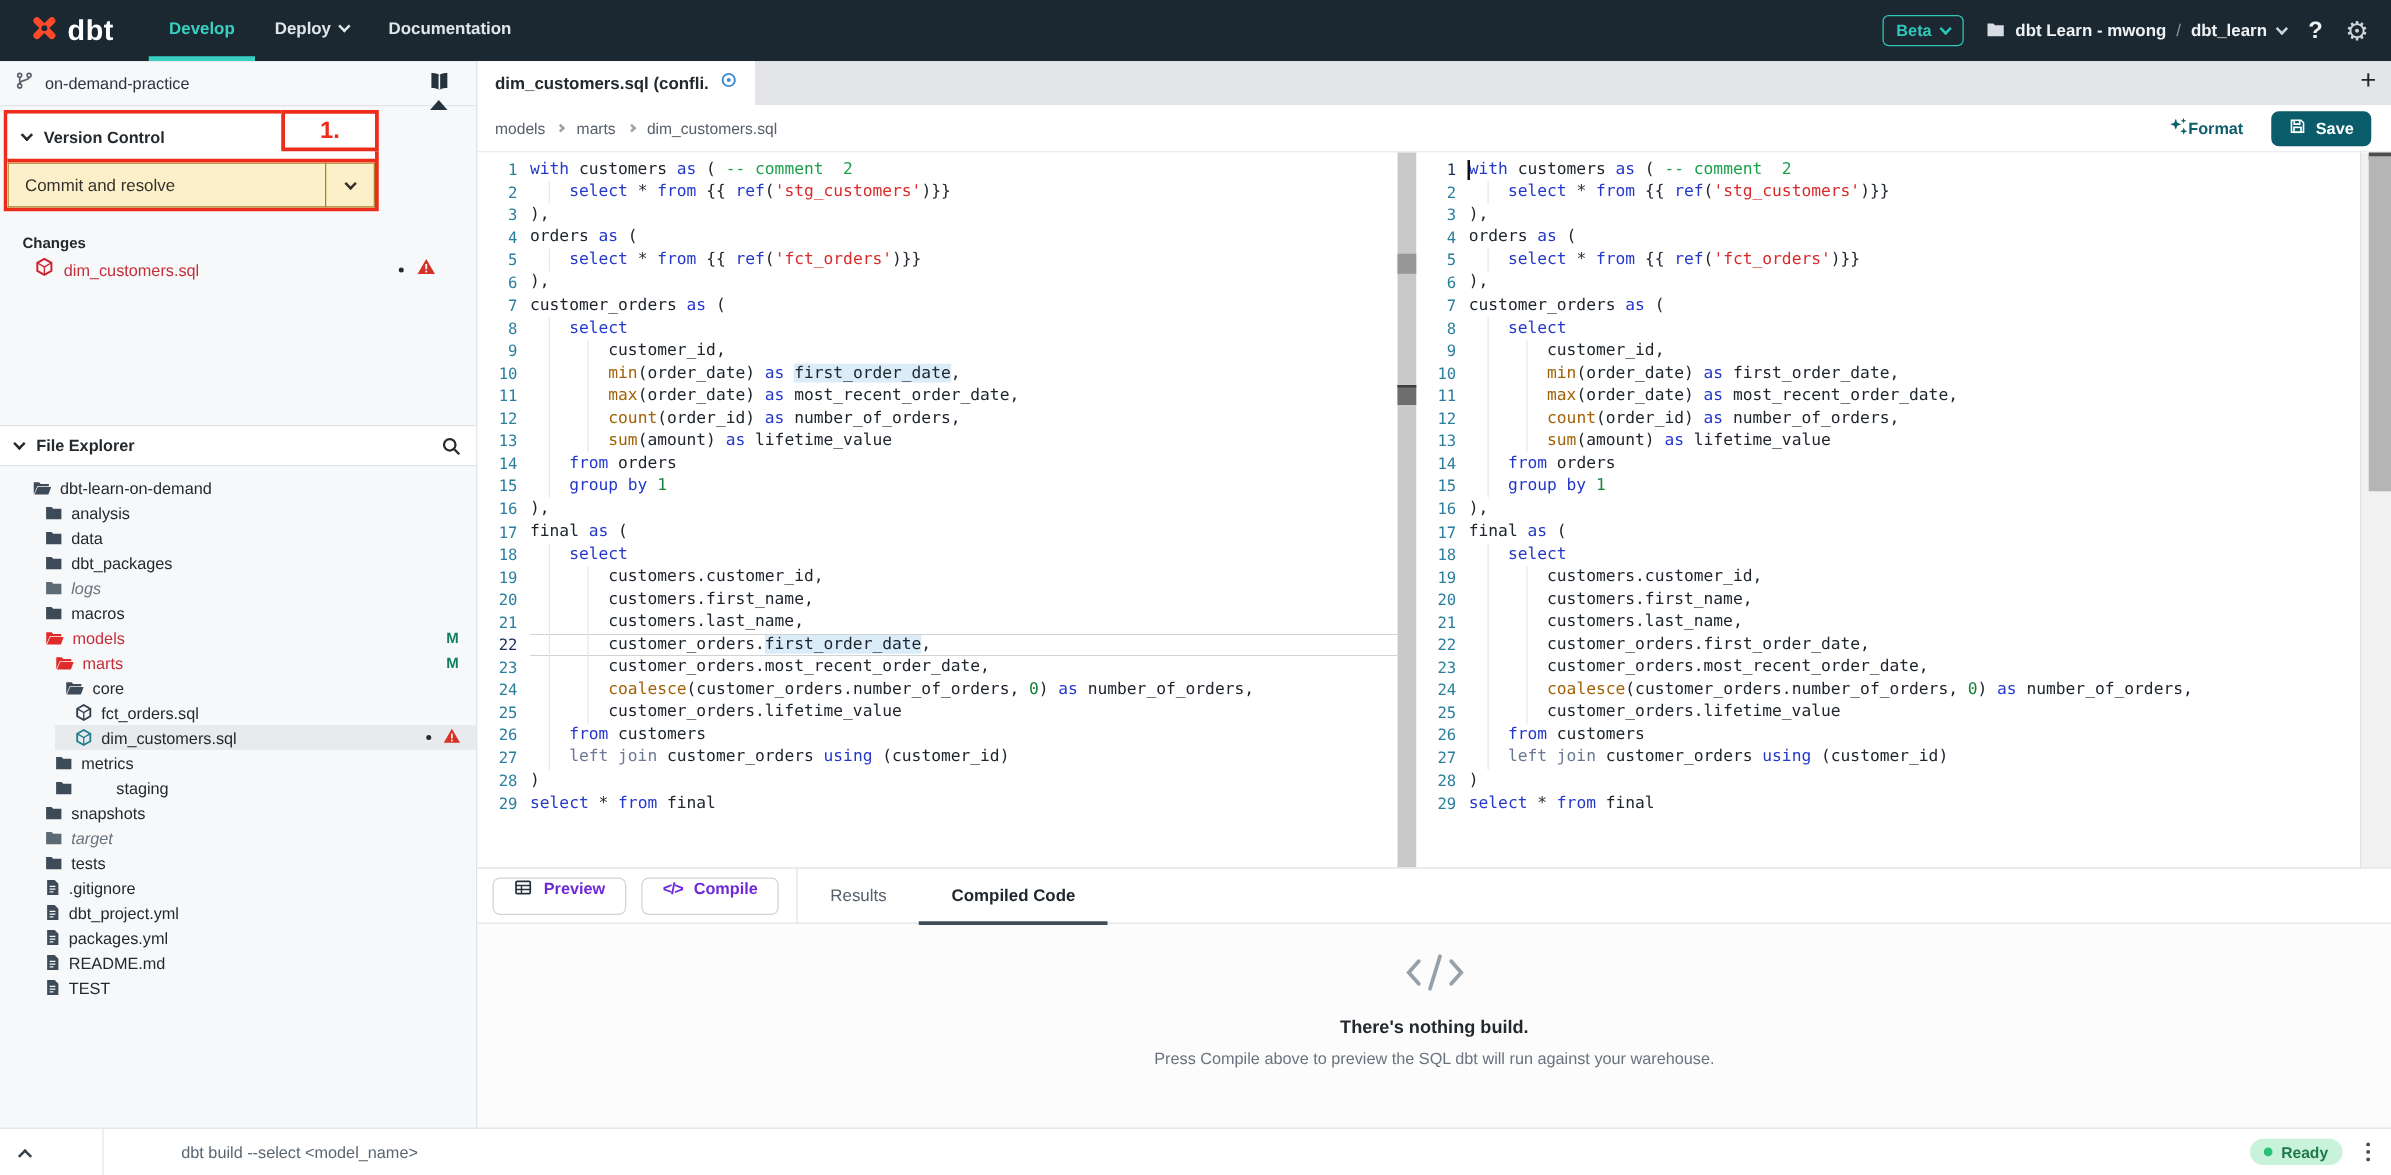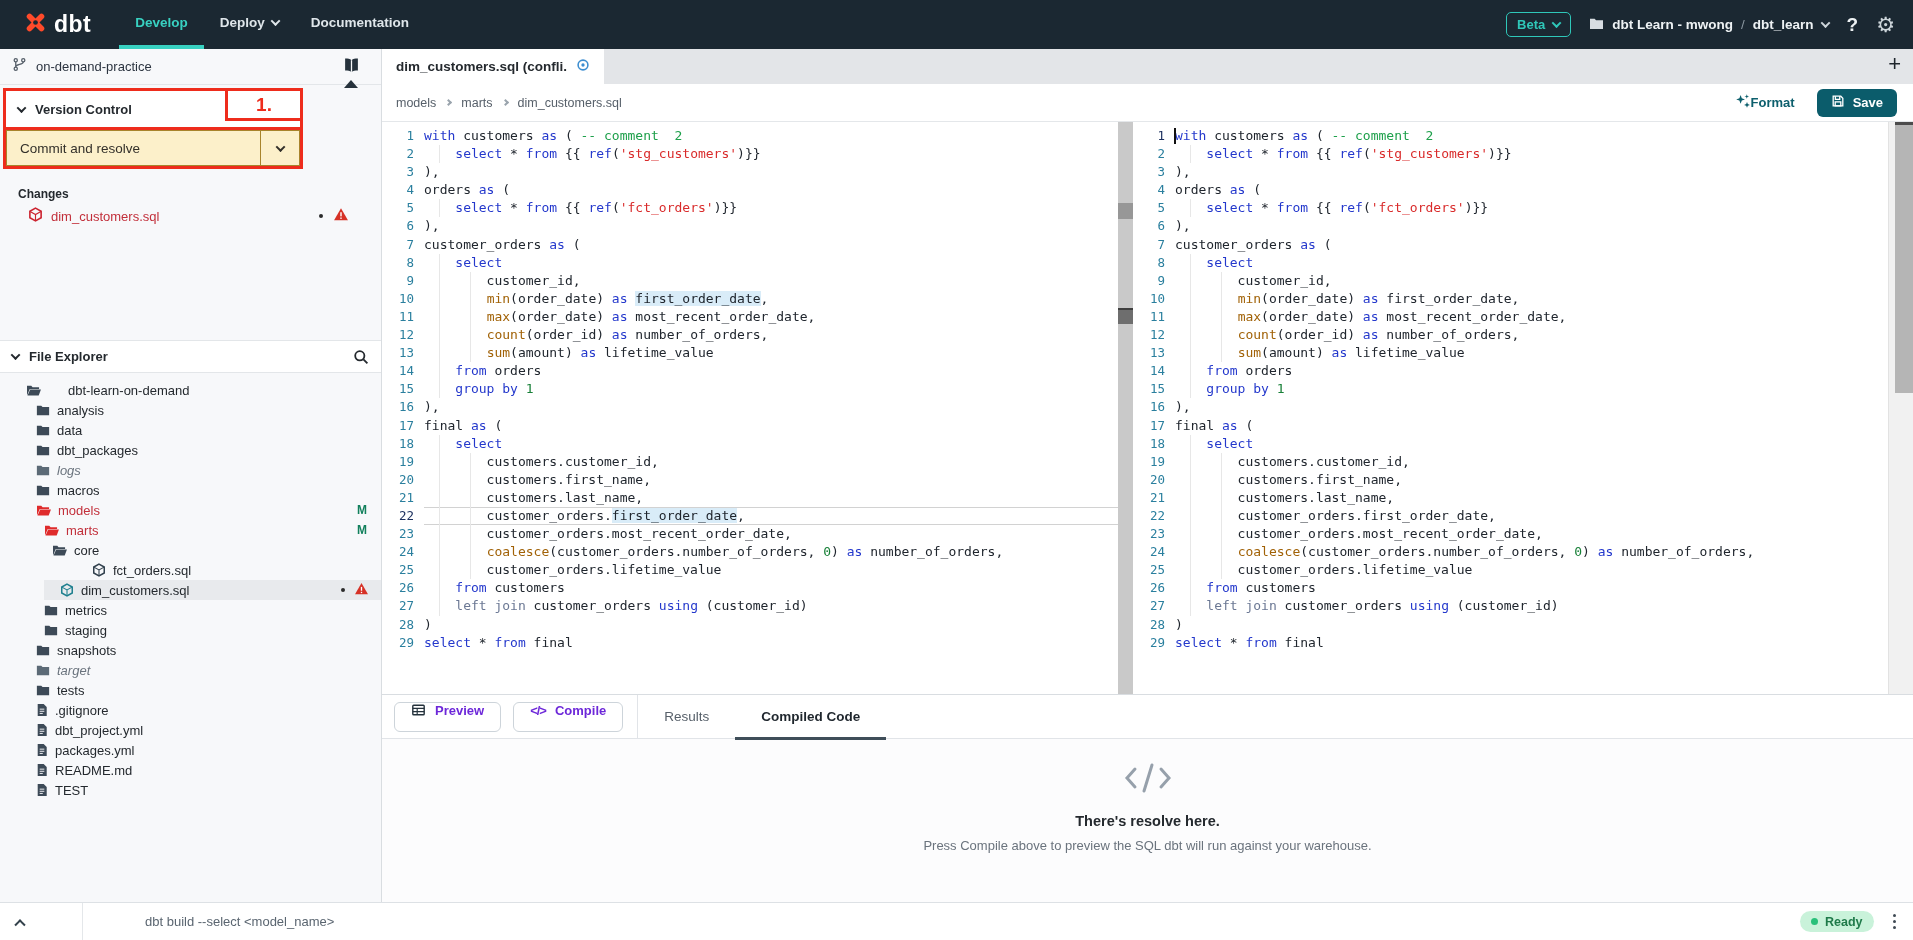--- a/index.html
+++ b/index.html
@@ -223,21 +223,21 @@
     <span class="title">File Explorer</span>
     <span class="search">
       <svg width="16" height="16" viewBox="0 0 16 16" fill="none" stroke="#24292e" stroke-width="1.8">
           <circle cx="6.8" cy="6.8" r="4.6"></circle>
           <path d="M10.4 10.4L14.4 14.4"></path>
         </svg>
     </span>
   </div>
 
   <div id="file-tree">
-      <div class="tree-row" style="padding-left: 26px; gap: 20px;">
+      <div class="tree-row" style="padding-left: 26px;">
         <span class="t-ic">
           <svg width="15" height="13" viewBox="0 0 16 14">
             <path d="M1 12.5V2h4.6L7 3.4h7v2H4L1 12.5z" fill="#3d4a57"></path>
             <path d="M4.4 6H16l-2.4 6.5H1.6z" fill="#3d4a57"></path>
           </svg>
         </span>
         <span class="t-label">dbt-learn-on-demand</span>
       </div>
       <div class="tree-row" style="padding-left: 36px;">
         <span class="t-ic">
@@ -301,21 +301,21 @@
       </div>
       <div class="tree-row" style="padding-left: 52px;">
         <span class="t-ic">
           <svg width="15" height="13" viewBox="0 0 16 14">
             <path d="M1 12.5V2h4.6L7 3.4h7v2H4L1 12.5z" fill="#3d4a57"></path>
             <path d="M4.4 6H16l-2.4 6.5H1.6z" fill="#3d4a57"></path>
           </svg>
         </span>
         <span class="t-label">core</span>
       </div>
-      <div class="tree-row" style="padding-left: 92px;">
+      <div class="tree-row" style="padding-left: 60px;">
         <span class="t-ic">
           <svg width="14" height="14" viewBox="0 0 16 16" stroke="#31404d" fill="none">
             <path d="M8 1.2l6 3.4v6.8L8 14.8l-6-3.4V4.6z" stroke-width="1.7"></path>
             <path d="M8 14.5V8M2.2 4.7L8 8l5.8-3.3" stroke-width="1.2"></path>
           </svg>
         </span>
         <span class="t-label">fct_orders.sql</span>
       </div>
       <div class="tree-row selected" style="padding-left: 60px;">
         <span class="t-ic">
@@ -335,21 +335,21 @@
         </span>
       </div>
       <div class="tree-row" style="padding-left: 44px;">
         <span class="t-ic">
           <svg width="14" height="13" viewBox="0 0 16 14">
             <path d="M1 1.5h5l1.5 1.5H15v9.5H1z" fill="#3d4a57"></path>
           </svg>
         </span>
         <span class="t-label">metrics</span>
       </div>
-      <div class="tree-row" style="padding-left: 44px;">
+      <div class="tree-row" style="padding-left: 44px; gap: 28px;">
         <span class="t-ic">
           <svg width="14" height="13" viewBox="0 0 16 14">
             <path d="M1 1.5h5l1.5 1.5H15v9.5H1z" fill="#3d4a57"></path>
           </svg>
         </span>
         <span class="t-label">staging</span>
       </div>
       <div class="tree-row" style="padding-left: 36px;">
         <span class="t-ic">
           <svg width="14" height="13" viewBox="0 0 16 14">
@@ -737,21 +737,21 @@
         </div>
     </div>
     <div class="empty-state">
       <div class="big-ic">
         <svg width="52" height="34" viewBox="0 0 52 34" fill="none" stroke="#96a0ab" stroke-width="3" stroke-linecap="round">
             <path d="M13 8L5 17l8 9"></path>
             <path d="M39 8l8 9-8 9"></path>
             <path d="M30 4L22 30"></path>
           </svg>
       </div>
-      <div class="empty-title">There's resolve here.</div>
+      <div class="empty-title">There's nothing build.</div>
       <div class="empty-caption">Press Compile above to preview the SQL dbt will run against your warehouse.</div>
     </div>
   </div>
 </div>
 
 <div id="statusbar">
   <span class="sb-chev">
       <span class="chev chev-up"></span>
     </span>
   <div class="sb-div"></div>

